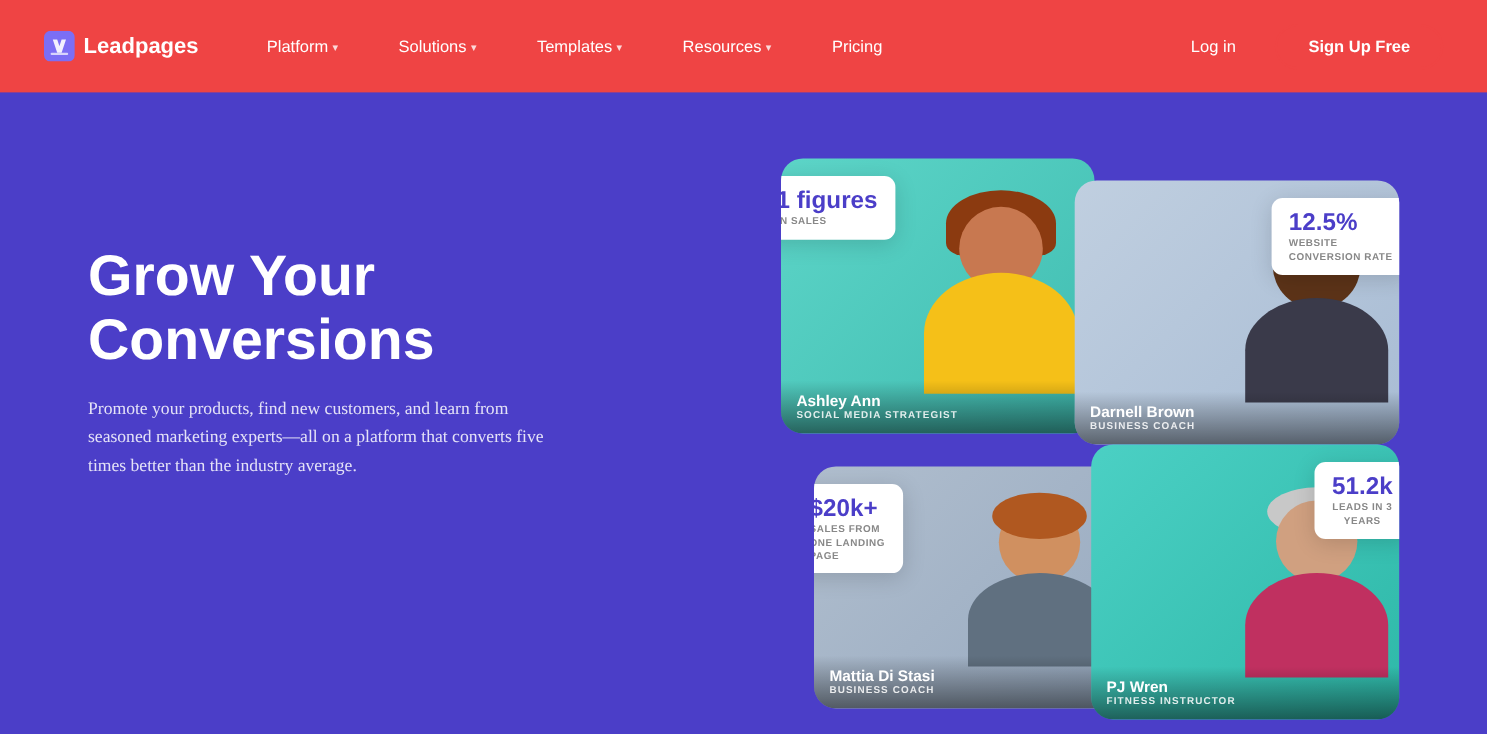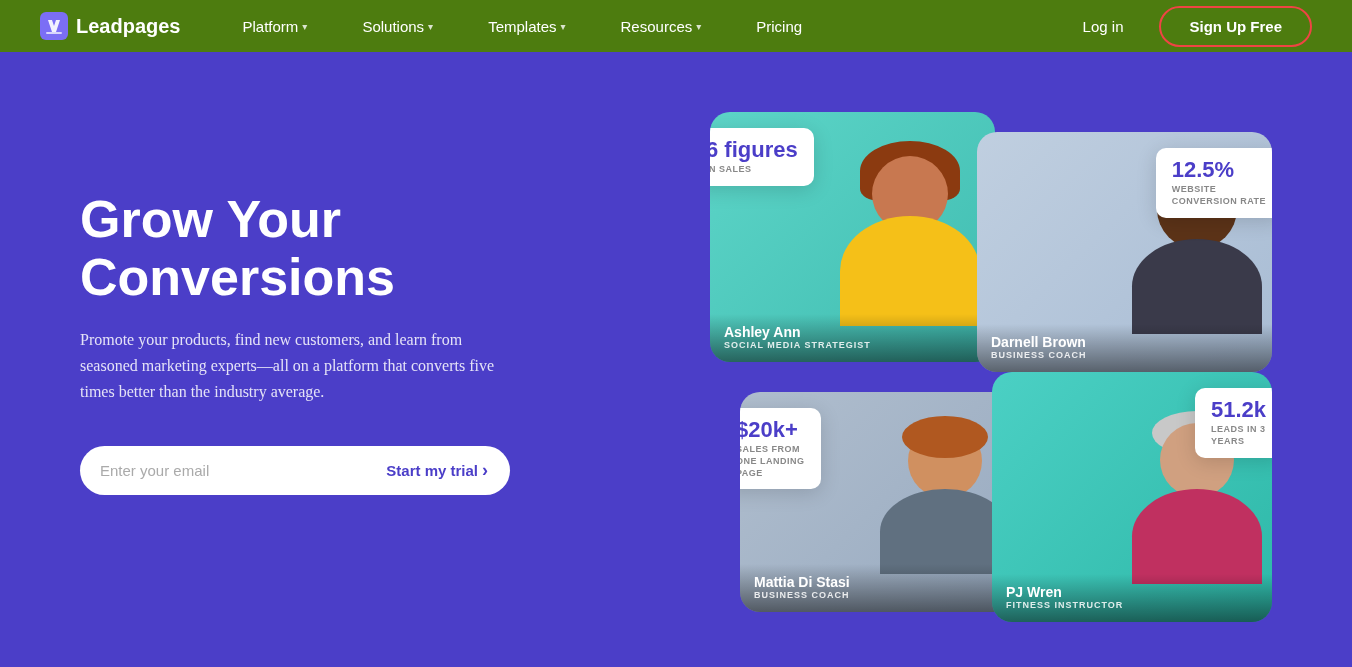--- a/index.html
+++ b/index.html
@@ -1,22 +1,22 @@
 <!DOCTYPE html>
 <html><head>
   <meta charset="utf-8">
   <style>
     * { margin: 0; padding: 0; box-sizing: border-box; }
     body { font-family: 'Segoe UI', Arial, sans-serif; background: #4B3EC8; overflow-x: hidden; width: 1352px; min-height: 667px; }
 
     
     nav {
       display: flex; align-items: center;
-      background: #4d7c0f;
-      padding: 0 40px; height: 52px;
+      background: #ef4444;
+      padding: 0 40px; height: 84px;
       position: relative; z-index: 10;
     }
     .nav-logo {
       display: flex; align-items: center; gap: 8px;
       color: #fff; font-size: 20px; font-weight: 700;
       margin-right: 40px; text-decoration: none;
     }
     .nav-logo-icon {
       width: 28px; height: 28px;
     }
@@ -198,27 +198,20 @@
 <section class="hero">
 
   <div class="hero-left">
     <h1 class="hero-heading">
       <br>
       <span>Grow Your</span><br>
       <span class="hero-heading-accent">Conversions</span>
     </h1>
     <p class="hero-subtext">Promote your products, find new customers, and learn from seasoned marketing experts—all on a platform that converts five times better than the industry average.</p>
 
-    <div class="hero-form">
-      <input class="hero-input" type="email" placeholder="Enter your email" style="">
-      <button class="hero-cta">
-        <span>Start my trial</span>
-        <span style="font-size:18px;">›</span>
-      </button>
-    </div>
   </div>
 
   <div class="hero-right">
 
     <div class="card-wrapper card-ashley" style="
       position: absolute; top: 0; left: 50px;
       width: 285px; height: 250px;
       background: linear-gradient(135deg, #5DD5C8 0%, #3fbcb0 100%);
       border-radius: 20px; overflow: hidden;">
 
@@ -230,21 +223,21 @@
 
         <div style="position:absolute; bottom:0; left:0; width:140px; height:110px; background:#F5C018; border-radius:50% 50% 0 0;"></div>
       </div>
 
       <div class="person-label">
         <div class="person-name">Ashley Ann</div>
         <div class="person-title">SOCIAL MEDIA STRATEGIST</div>
       </div>
 
       <div class="stat-badge" style="top: 16px; left: -20px;">
-        <div class="stat-main">6 figures</div>
+        <div class="stat-main">1 figures</div>
         <div class="stat-sub">IN SALES</div>
       </div>
     </div>
 
     <div class="card-wrapper card-darnell" style="
       position: absolute; top: 20px; right: 20px;
       width: 295px; height: 240px;
       background: linear-gradient(135deg, #c0cfe0 0%, #a8bcd4 100%);
       border-radius: 20px; overflow: hidden;">
 
@@ -301,21 +294,21 @@
 
         <div style="position:absolute; top:2px; left:20px; width:90px; height:44px; background:#c8c8c8; border-radius:50%;"></div>
         <div style="position:absolute; top:14px; left:28px; width:74px; height:74px; background:#D0A080; border-radius:50%;"></div>
         <div style="position:absolute; bottom:0; left:0; width:130px; height:95px; background:#c03060; border-radius:50% 50% 0 0;"></div>
       </div>
       <div class="person-label">
         <div class="person-name">PJ Wren</div>
         <div class="person-title">FITNESS INSTRUCTOR</div>
       </div>
 
-      <div class="stat-badge" style="top: 16px; right: -10px;">
+      <div class="stat-badge" style="top: 16px; right: -10px; text-align: center;">
         <div class="stat-main">51.2k</div>
         <div class="stat-sub" style="white-space: pre-line;">LEADS IN 3
 YEARS</div>
       </div>
     </div>
 
   </div>
 </section>
 
 </body></html>

